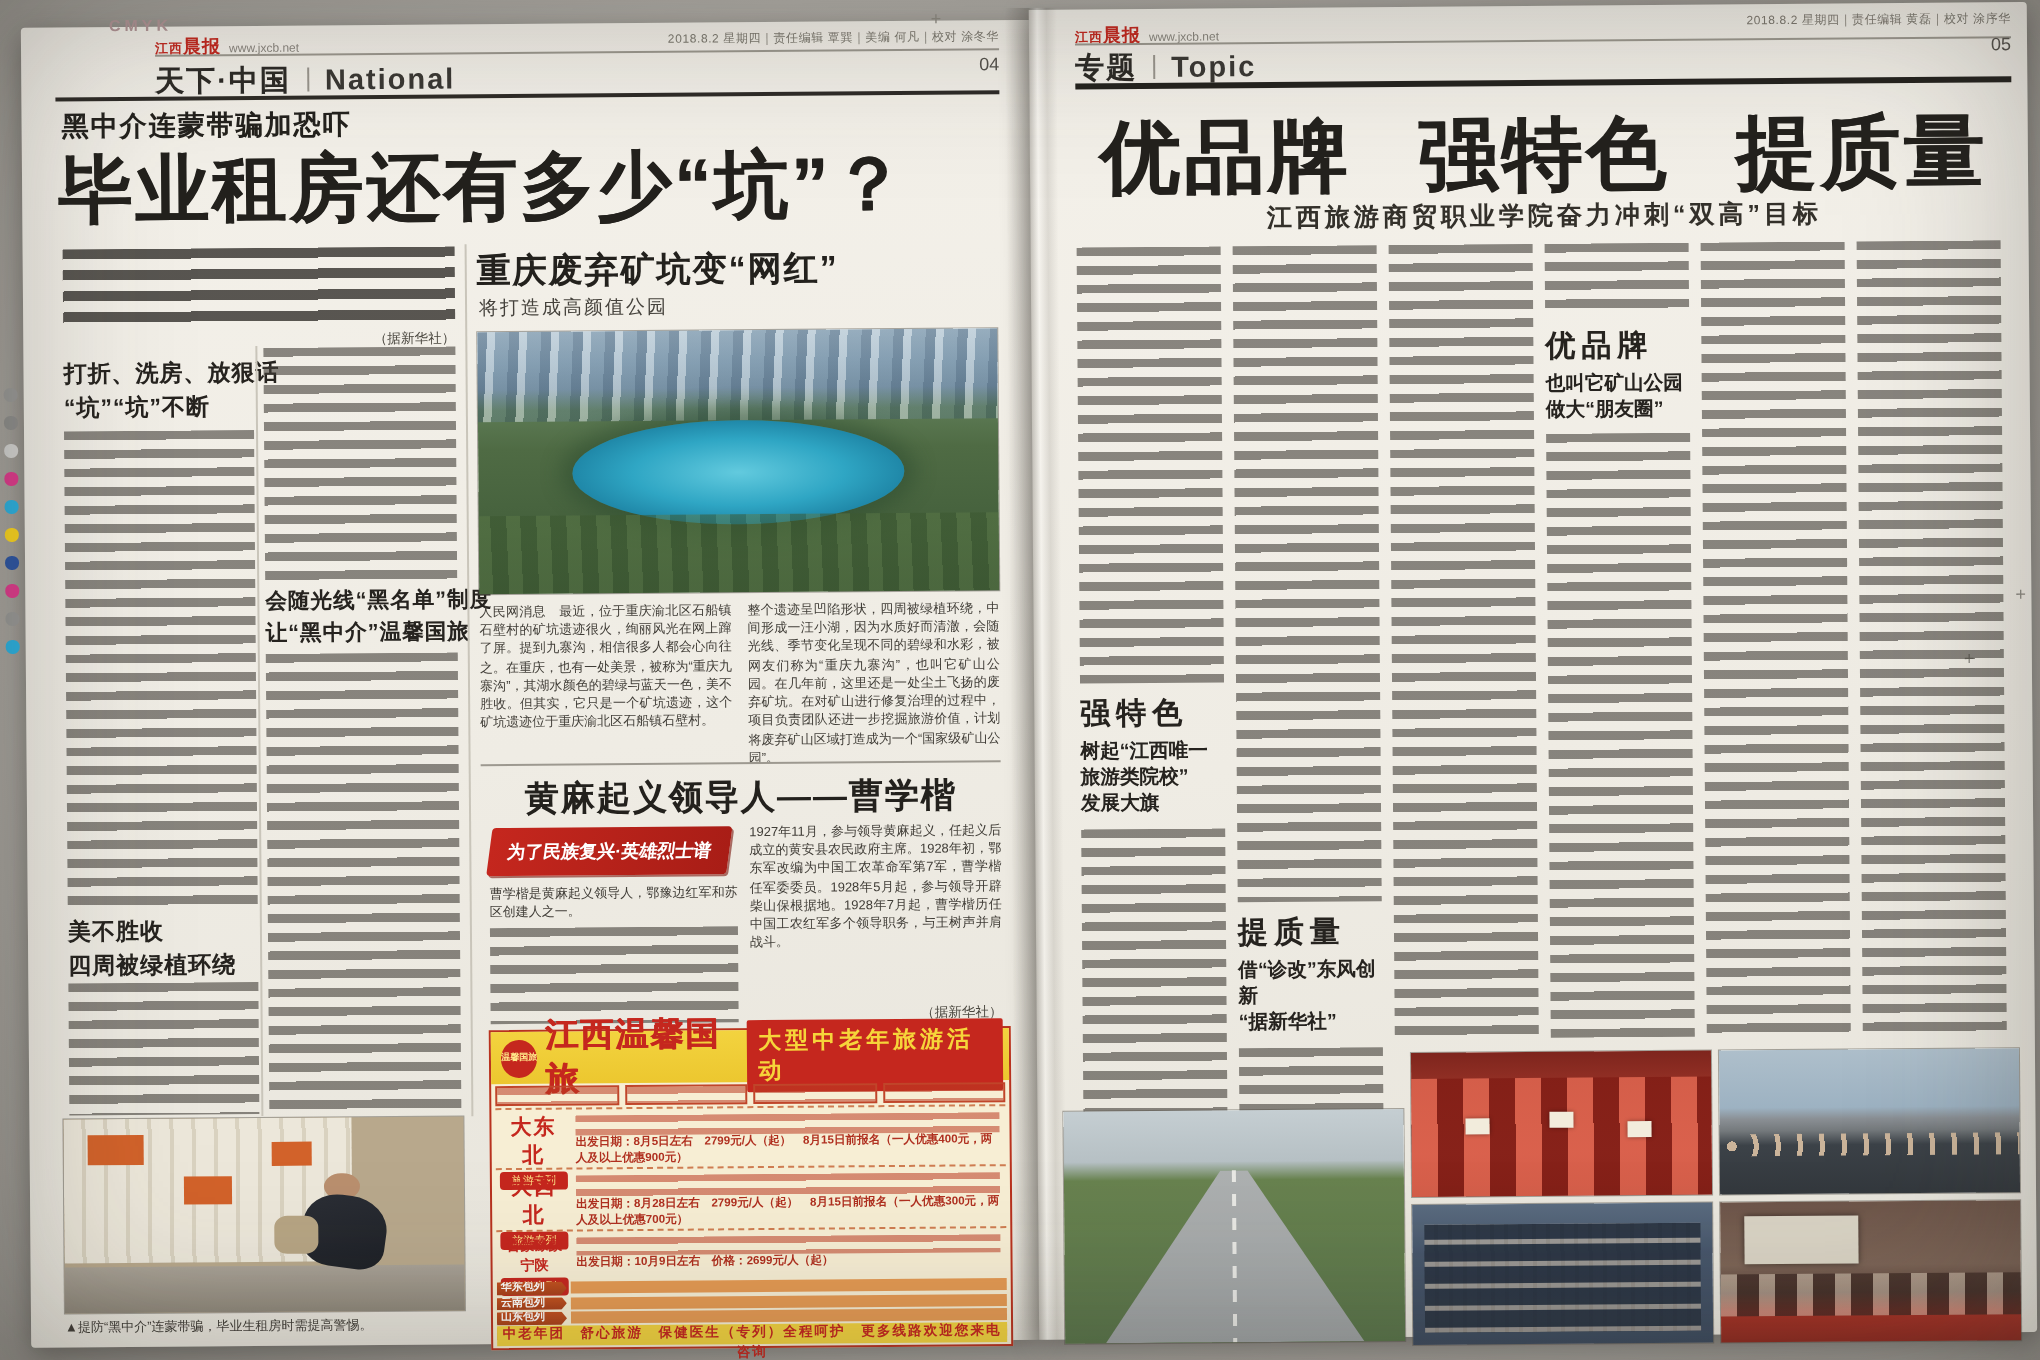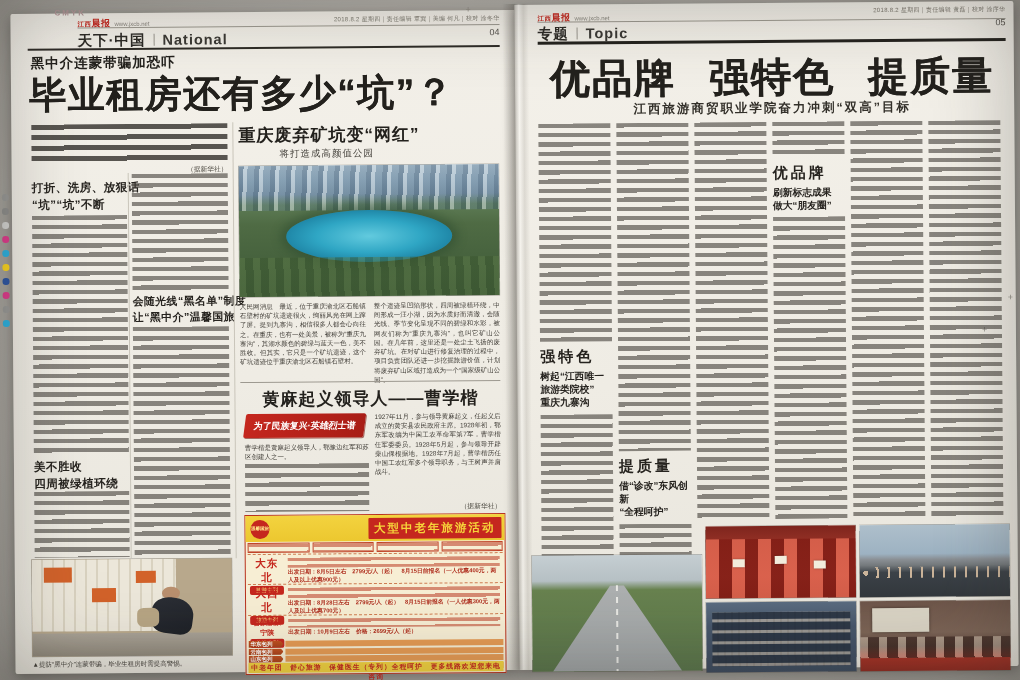--- a/index.html
+++ b/index.html
@@ -185,40 +185,41 @@
       <div class="floor"></div>
       <div class="person">
         <div class="head"></div>
         <div class="torso"></div>
         <div class="bag"></div>
       </div>
     </div>
     <div class="abs smalltext" style="left:30px;top:656px;width:200px;">▲提防“黑中介”连蒙带骗，毕业生租房时需提高警惕。</div>
 
     <div class="abs cqtitle" style="left:240px;top:122px;">重庆废弃矿坑变“网红”</div>
-    <div class="abs cqsub" style="left:241px;top:146px;margin-left:40px;">将打造成高颜值公园</div>
+    <div class="abs cqsub" style="left:241px;top:146px;">将打造成高颜值公园</div>
     <div class="abs photo pit-photo" style="left:240px;top:164px;width:260px;height:131px;">
       <div class="pit-streaks"></div>
       <div class="pond"></div>
       <div class="pit-green"></div>
     </div>
     <div class="abs smalltext" style="left:240px;top:300px;width:126px;height:76px;">人民网消息　最近，位于重庆渝北区石船镇石壁村的矿坑遗迹很火，绚丽风光在网上蹿了屏。提到九寨沟，相信很多人都会心向往之。在重庆，也有一处美景，被称为“重庆九寨沟”，其湖水颜色的碧绿与蓝天一色，美不胜收。但其实，它只是一个矿坑遗迹，这个矿坑遗迹位于重庆渝北区石船镇石壁村。</div>
     <div class="abs smalltext" style="left:374px;top:300px;width:126px;height:76px;">整个遗迹呈凹陷形状，四周被绿植环绕，中间形成一汪小湖，因为水质好而清澈，会随光线、季节变化呈现不同的碧绿和水彩，被网友们称为“重庆九寨沟”，也叫它矿山公园。在几年前，这里还是一处尘土飞扬的废弃矿坑。在对矿山进行修复治理的过程中，项目负责团队还进一步挖掘旅游价值，计划将废弃矿山区域打造成为一个“国家级矿山公园”。</div>
     <div class="abs thinrule" style="left:240px;top:380px;width:260px;"></div>
 
     <div class="abs caohead" style="left:240px;top:386px;width:260px;">黄麻起义领导人——曹学楷</div>
     <div class="abs badge" style="left:244px;top:412px;width:120px;height:24px;">为了民族复兴·英雄烈士谱</div>
     <div class="abs smalltext" style="left:244px;top:441px;width:124px;">曹学楷是黄麻起义领导人，鄂豫边红军和苏区创建人之一。</div>
     <div class="abs tx" style="left:244px;top:462px;width:124px;height:48px;"></div>
     <div class="abs smalltext" style="left:374px;top:411px;width:126px;height:88px;">1927年11月，参与领导黄麻起义，任起义后成立的黄安县农民政府主席。1928年初，鄂东军改编为中国工农革命军第7军，曹学楷任军委委员。1928年5月起，参与领导开辟柴山保根据地。1928年7月起，曹学楷历任中国工农红军多个领导职务，与王树声并肩战斗。</div>
     <div class="abs credit" style="left:420px;top:501px;width:80px;">（据新华社）</div>
 
     <div class="abs ad" style="left:243px;top:513px;width:259px;height:158px;">
       <div class="ad-header">
         <div class="ad-badge">温馨国旅</div>
+        <div class="ad-agency">江西温馨国旅</div>
         <div class="ad-banner">大型中老年旅游活动</div>
       </div>
       <div class="ad-subband">
         <div class="chip tx-red"></div>
         <div class="chip tx-red"></div>
         <div class="chip tx-red"></div>
         <div class="chip tx-red"></div>
       </div>
       <div class="ad-row" style="top:38px;height:30px;">
         <div class="ad-label">
@@ -285,41 +286,41 @@
       <span>强特色</span>
       <span>提质量</span>
     </div>
     <div class="abs subheadR" style="left:540px;top:102px;width:468px;">江西旅游商贸职业学院奋力冲刺“双高”目标</div>
 
     <div class="col" style="left:540px;top:124px;">
       <div class="tx" style="height:218px;"></div>
       <div class="xheadR">
         <span class="t">强特色</span>
         <span class="l">树起“江西唯一旅游类院校”</span>
-        <span class="l">重庆九寨沟</span>
+        <span class="l">发展大旗</span>
       </div>
       <div class="tx" style="height:148px;"></div>
     </div>
     <div class="col" style="left:618px;top:124px;">
       <div class="tx" style="height:328px;"></div>
       <div class="xheadR">
         <span class="t">提质量</span>
         <span class="l">借“诊改”东风创新</span>
-        <span class="l">“全程呵护”</span>
+        <span class="l">“据新华社”</span>
       </div>
       <div class="tx" style="height:40px;"></div>
     </div>
     <div class="col" style="left:696px;top:124px;">
       <div class="tx" style="height:398px;"></div>
     </div>
     <div class="col" style="left:774px;top:124px;">
       <div class="tx" style="height:36px;"></div>
       <div class="xheadR">
         <span class="t">优品牌</span>
-        <span class="l">刷新标志成果</span>
+        <span class="l">也叫它矿山公园</span>
         <span class="l">做大“朋友圈”</span>
       </div>
       <div class="tx" style="height:302px;"></div>
     </div>
     <div class="col" style="left:852px;top:124px;">
       <div class="tx" style="height:398px;"></div>
     </div>
     <div class="col" style="left:930px;top:124px;">
       <div class="tx" style="height:398px;"></div>
     </div>

